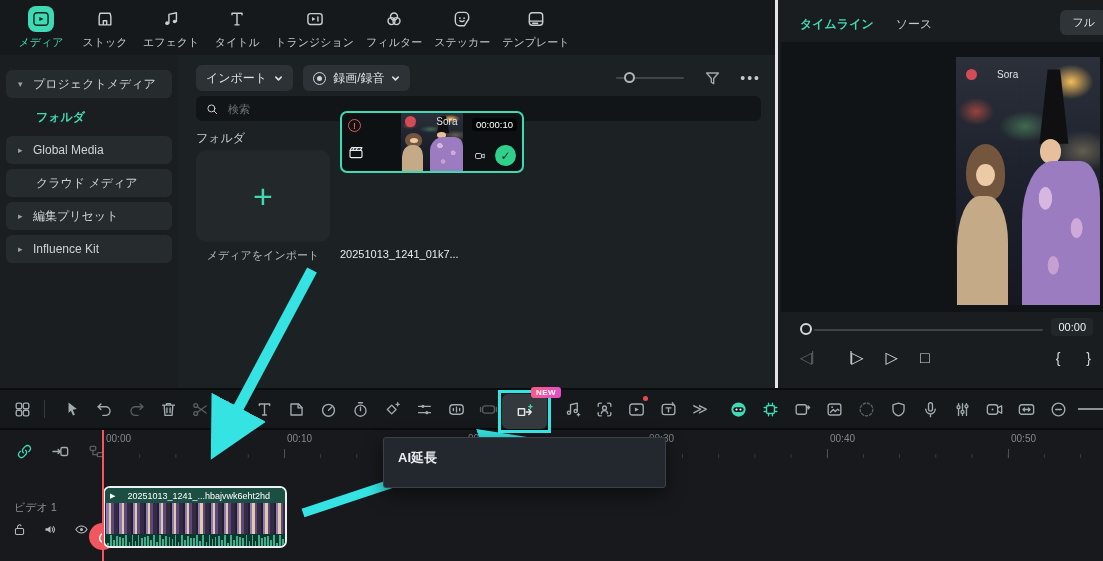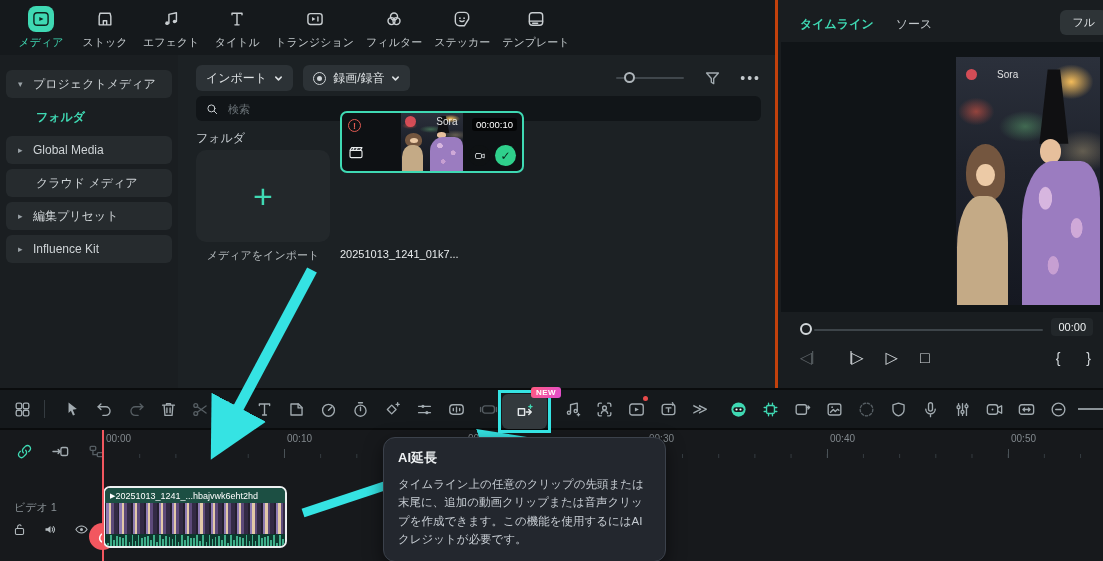--- a/index.html
+++ b/index.html
@@ -69,21 +69,21 @@
     radial-gradient(16% 14% at 70% 45%,#cfa9d8 0 45%,transparent 50%),
     radial-gradient(15% 13% at 40% 70%,#c79fd2 0 45%,transparent 50%),
     #9b7cc0;}
   .scene .hairw{position:absolute;left:7%;top:35%;width:27%;height:23%;background:#74563f;border-radius:55% 55% 45% 50%;}
   .scene .facew{position:absolute;left:14%;top:43%;width:13%;height:9%;background:#eccaa6;border-radius:50%;}
   .scene .coat{position:absolute;left:1%;top:56%;width:35%;height:46%;background:#c4aa86;border-radius:45% 40% 0 0;}
   .scene .wm{position:absolute;left:7%;top:5%;display:flex;align-items:center;gap:20px;color:rgba(255,255,255,.85);font-size:10px;}
   .scene .wm i{width:11px;height:11px;border-radius:50%;background:rgba(230,80,90,.9);display:inline-block;}
 
   
-  .preview{position:absolute;left:775px;top:0;width:328px;height:388px;background:#191d20;border-left:3px solid #c2410c;}
+  .preview{position:absolute;left:775px;top:0;width:328px;height:388px;background:#191d20;border-left:3px solid #e5e5e5;}
   .ptabs{position:absolute;left:22px;top:16px;display:flex;gap:22px;font-size:12px;}
   .ptab{color:#c3c9cc;cursor:pointer;}
   .ptab.active{color:#3fd9b3;font-weight:bold;}
   .fullbtn{position:absolute;right:-4px;top:10px;height:25px;background:#2e3437;border-radius:6px;padding:0 12px;font-size:11px;color:#dde1e3;display:flex;align-items:center;cursor:pointer;}
   .stage{position:absolute;left:3px;top:42px;right:0;height:270px;background:#101417;}
   .video{position:absolute;left:175px;top:15px;width:144px;height:248px;}
   .scrub{position:absolute;left:22px;top:322px;right:10px;height:16px;}
   .scrub .line{position:absolute;left:14px;right:50px;top:7px;height:2px;background:#3d4449;border-radius:2px;}
   .scrub .knob{position:absolute;left:0;top:1px;width:12px;height:12px;border:2px solid #d2d7da;border-radius:50%;background:#191d20;}
   .timechip{position:absolute;right:0;top:-4px;background:#22272a;color:#eef1f2;font-size:11px;padding:3px 7px;border-radius:4px;}
@@ -121,30 +121,30 @@
       repeating-linear-gradient(90deg,#343b40 0 1px,transparent 1px 36.2px);
     background-repeat:repeat-x,repeat-x;
     background-size:181px 9px,36.2px 4px;
     background-position:3px 100%,3px 100%;}
   .rlabel{position:absolute;top:3px;font-size:10px;color:#82898e;white-space:nowrap;}
   .trackhdr{position:absolute;left:0;top:56px;width:100px;height:70px;}
   .tname{position:absolute;left:14px;top:14px;font-size:11px;color:#8a9296;}
   .thicons{position:absolute;left:12px;top:36px;display:flex;gap:16px;color:#b4bbbf;}
   .thicons svg{width:15px;height:15px;cursor:pointer;}
   .clip{position:absolute;left:103px;top:56px;width:184px;height:62px;border:2px solid #edf0f1;border-radius:7px;overflow:hidden;background:#0d372d;z-index:6;cursor:pointer;}
-  .cliptitle{height:15px;background:#1c4f43;display:flex;align-items:center;gap:0;padding:0 5px;color:#fff;font-size:9px;white-space:nowrap;}
+  .cliptitle{height:15px;background:#1c4f43;display:flex;align-items:center;gap:12px;padding:0 5px;color:#fff;font-size:9px;white-space:nowrap;}
   .cliptitle .pg{font-size:7px;}
   .filmstrip{height:31px;background:repeating-linear-gradient(90deg,#241f2e 0 1.5px,#8d7ab2 1.5px 4px,#e3c9a8 4px 6.5px,#5d4a7a 6.5px 9px,#332a44 9px 13px);}
   .wave{height:12px;display:flex;align-items:flex-end;gap:1.4px;padding:0 2px;background:#0d372d;}
   .wave i{width:1.7px;background:#3fae8a;flex:none;}
   .playhead{position:absolute;left:102px;top:0;width:2px;height:131px;background:#f2575f;z-index:8;}
   .phgrip{position:absolute;left:89px;top:93px;width:27px;height:27px;border-radius:50%;background:#f2575f;z-index:5;display:flex;align-items:center;justify-content:center;}
 
   
-  .tooltip{position:absolute;left:383px;top:437px;width:283px;background:#23272e;border:1px solid #3b414b;border-radius:12px;padding:11px 14px 12px;z-index:50;box-shadow:0 6px 18px rgba(0,0,0,.5);}
+  .tooltip{position:absolute;left:383px;top:437px;width:283px;background:#23272e;border:1px solid #3b414b;border-radius:3px;padding:11px 14px 12px;z-index:50;box-shadow:0 6px 18px rgba(0,0,0,.5);}
   .tooltip h4{margin:0 0 8px;font-size:13px;color:#eef1f3;font-weight:bold;}
   .tooltip p{margin:0;font-size:11.5px;line-height:1.6;color:#c6ccd2;}
 
   .arrows{position:absolute;left:0;top:0;width:1103px;height:561px;pointer-events:none;z-index:40;}
 </style>
 </head>
 <body>
 
 <div class="app">
 
@@ -706,16 +706,15 @@
       <marker id="ah" markerWidth="6" markerHeight="6" refX="4.2" refY="3" orient="auto" markerUnits="strokeWidth">
         <path d="M0 0.2L5.4 3L0 5.8z" fill="#35e3e3"></path>
       </marker>
     </defs>
     <line x1="312" y1="270" x2="217" y2="448" stroke="#35e3e3" stroke-width="11" marker-end="url(#ah)"></line>
     <line x1="303" y1="513" x2="520" y2="441" stroke="#35e3e3" stroke-width="9" marker-end="url(#ah)"></line>
   </svg>
 
   <div class="tooltip">
     <h4>AI延長</h4>
-    <p>タイムライン上の任意のクリップの先頭または末尾に、追加の動画クリップまたは音声クリップを作成できます。この機能を使用するにはAIクレジットが必要です。</p>
   </div>
 
 </div>
 
 </body></html>

